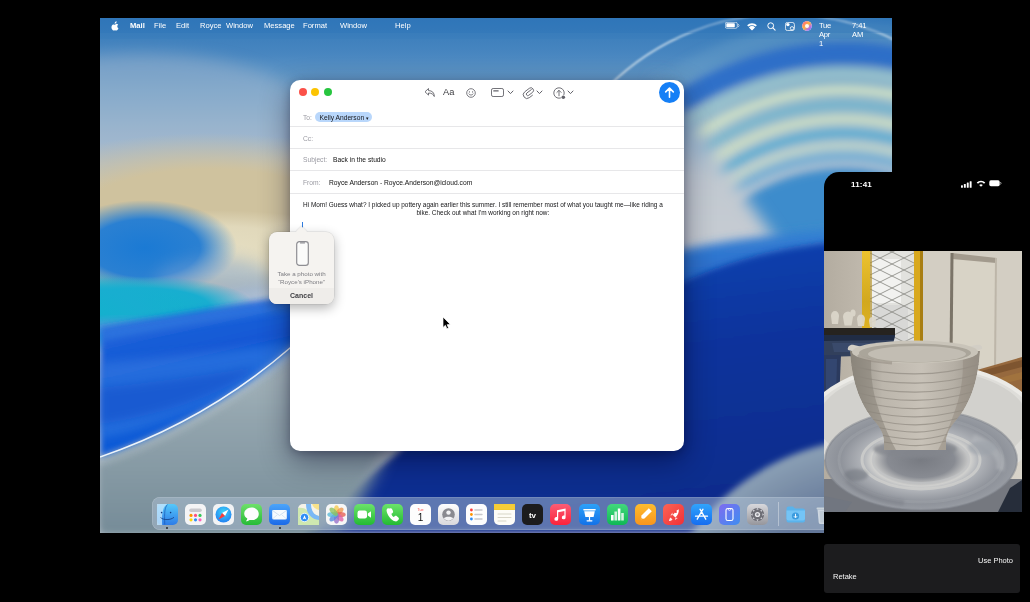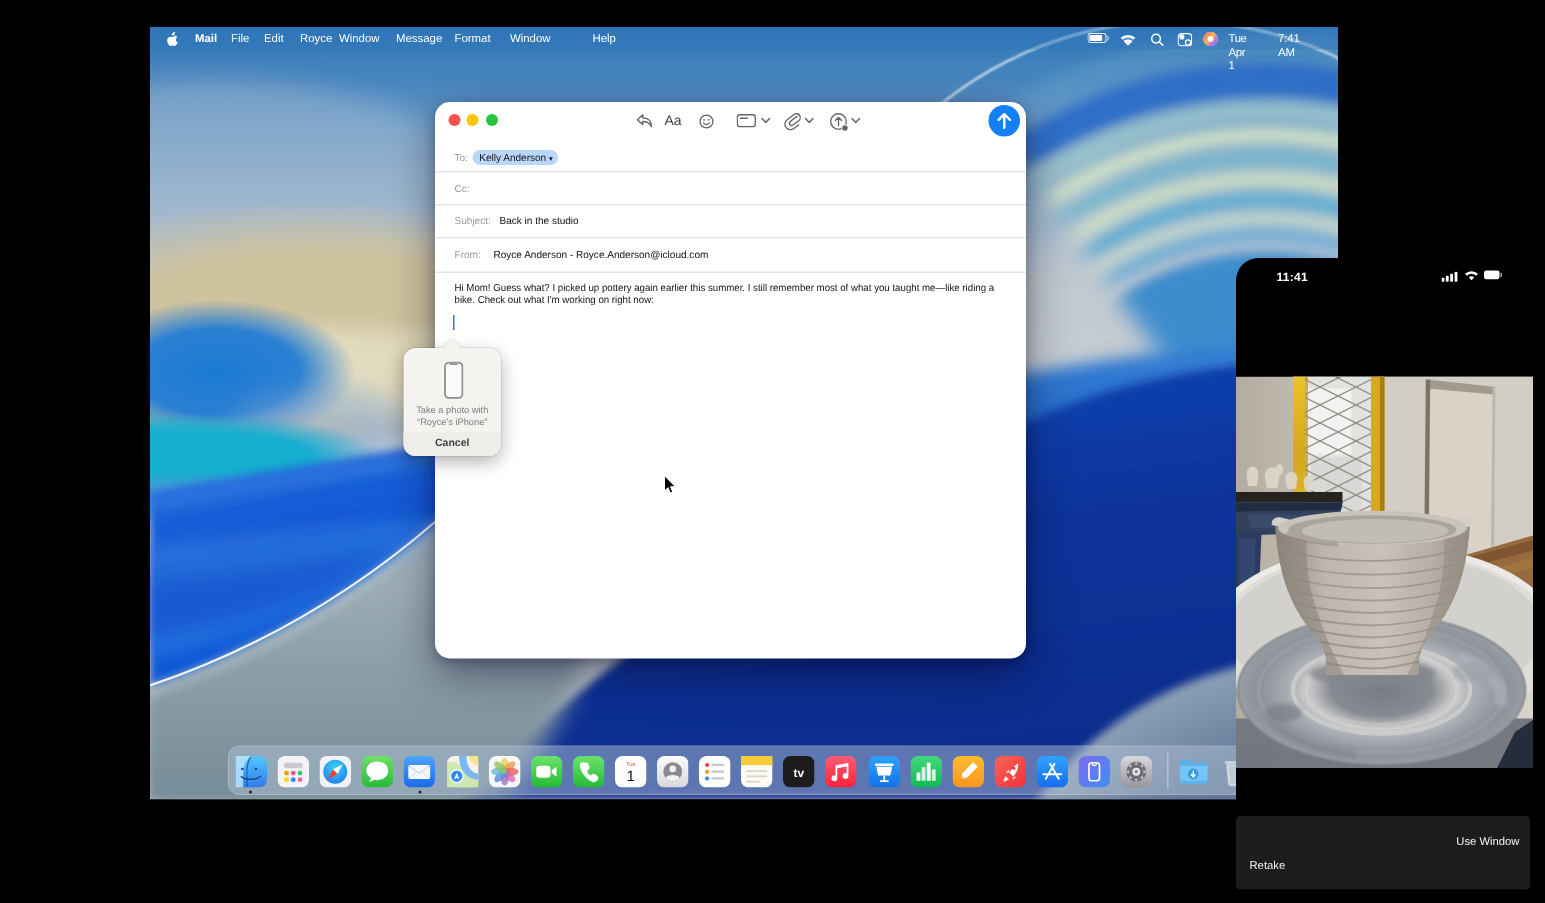--- a/index.html
+++ b/index.html
@@ -1,22 +1,22 @@
 <!DOCTYPE html>
 <html><head>
 <meta charset="utf-8">
 <style>
   html,body{margin:0;padding:0;background:#000;width:1030px;height:602px;overflow:hidden;
     font-family:"Liberation Sans",sans-serif;-webkit-font-smoothing:antialiased;}
   .abs{position:absolute;}
   #desktop{position:absolute;left:100px;top:18px;width:792px;height:515px;overflow:hidden;}
   #menubar{position:absolute;left:100px;top:18px;width:700px;height:15px;color:#fff;font-size:7.6px;}
   #menubar .mi{position:absolute;top:3px;}
-  #mailwin{position:absolute;left:290px;top:68px;width:394px;height:371px;background:#fff;
-    border-radius:10px;box-shadow:0 10px 30px rgba(0,0,30,.45),0 2px 8px rgba(0,0,30,.25);}
+  #mailwin{position:absolute;left:290px;top:80px;width:394px;height:371px;background:#fff;
+    border-radius:10px;box-shadow:0 10px 30px rgba(0,0,30,.45),0 2px 8px rgba(0,0,30,.25);text-align:center;}
   #iphone{position:absolute;left:824px;top:172px;width:206px;height:430px;background:#000;border-radius:15px 15px 0 0;}
   #photo{position:absolute;left:824px;top:251px;width:198px;height:261px;}
   #pbar{position:absolute;left:824px;top:544px;width:196px;height:49px;background:#1c1c1e;border-radius:3px;color:#f5f5f5;font-size:7.5px;}
   #dock{position:absolute;left:152px;top:497px;width:688px;height:33px;border-radius:8px;
     background:rgba(173,192,212,0.5);box-shadow:inset 0 0 0 0.5px rgba(255,255,255,0.25);}
   .sep{position:absolute;left:303px;width:379px;height:1px;background:#e7e7e9;}
   .lbl{position:absolute;color:#9a9aa2;font-size:6.7px;}
   .val{position:absolute;color:#111;font-size:6.7px;}
   .dk{position:absolute;top:504px;width:21px;height:21px;}
 </style>
@@ -672,18 +672,18 @@
 <ellipse cx="91" cy="102" rx="56" ry="9.5" fill="#aaa59a"></ellipse>
 <ellipse cx="93" cy="103" rx="49" ry="8" fill="#c2bdb3"></ellipse>
 <path d="M34,104 a58,11 0 0 0 34,8" stroke="#8f887d" stroke-width="3" fill="none" opacity="0.5"></path>
 
 <path d="M186,237 L198,229 L198,261 L174,261 Z" fill="#262d3a"></path>
 <path d="M0,245 L28,251 L21,261 L0,261 Z" fill="#6e7480" opacity="0.6"></path>
 </svg>
 </div>
 <div id="pbar">
   <div class="abs" style="left:9px;top:28px">Retake</div>
-  <div class="abs" style="right:7px;top:12px">Use Window</div>
+  <div class="abs" style="right:7px;top:12px">Use Photo</div>
 </div>
 
 <svg class="abs" style="left:441px;top:317px" width="12" height="14" viewBox="0 0 12 14">
 <path d="M2,0 L2,10.5 L4.4,8.3 L5.9,11.8 L7.6,11.0 L6.1,7.7 L9.3,7.4 Z" fill="#000" stroke="#fff" stroke-width="0.7"></path>
 </svg>
 
 </body></html>

